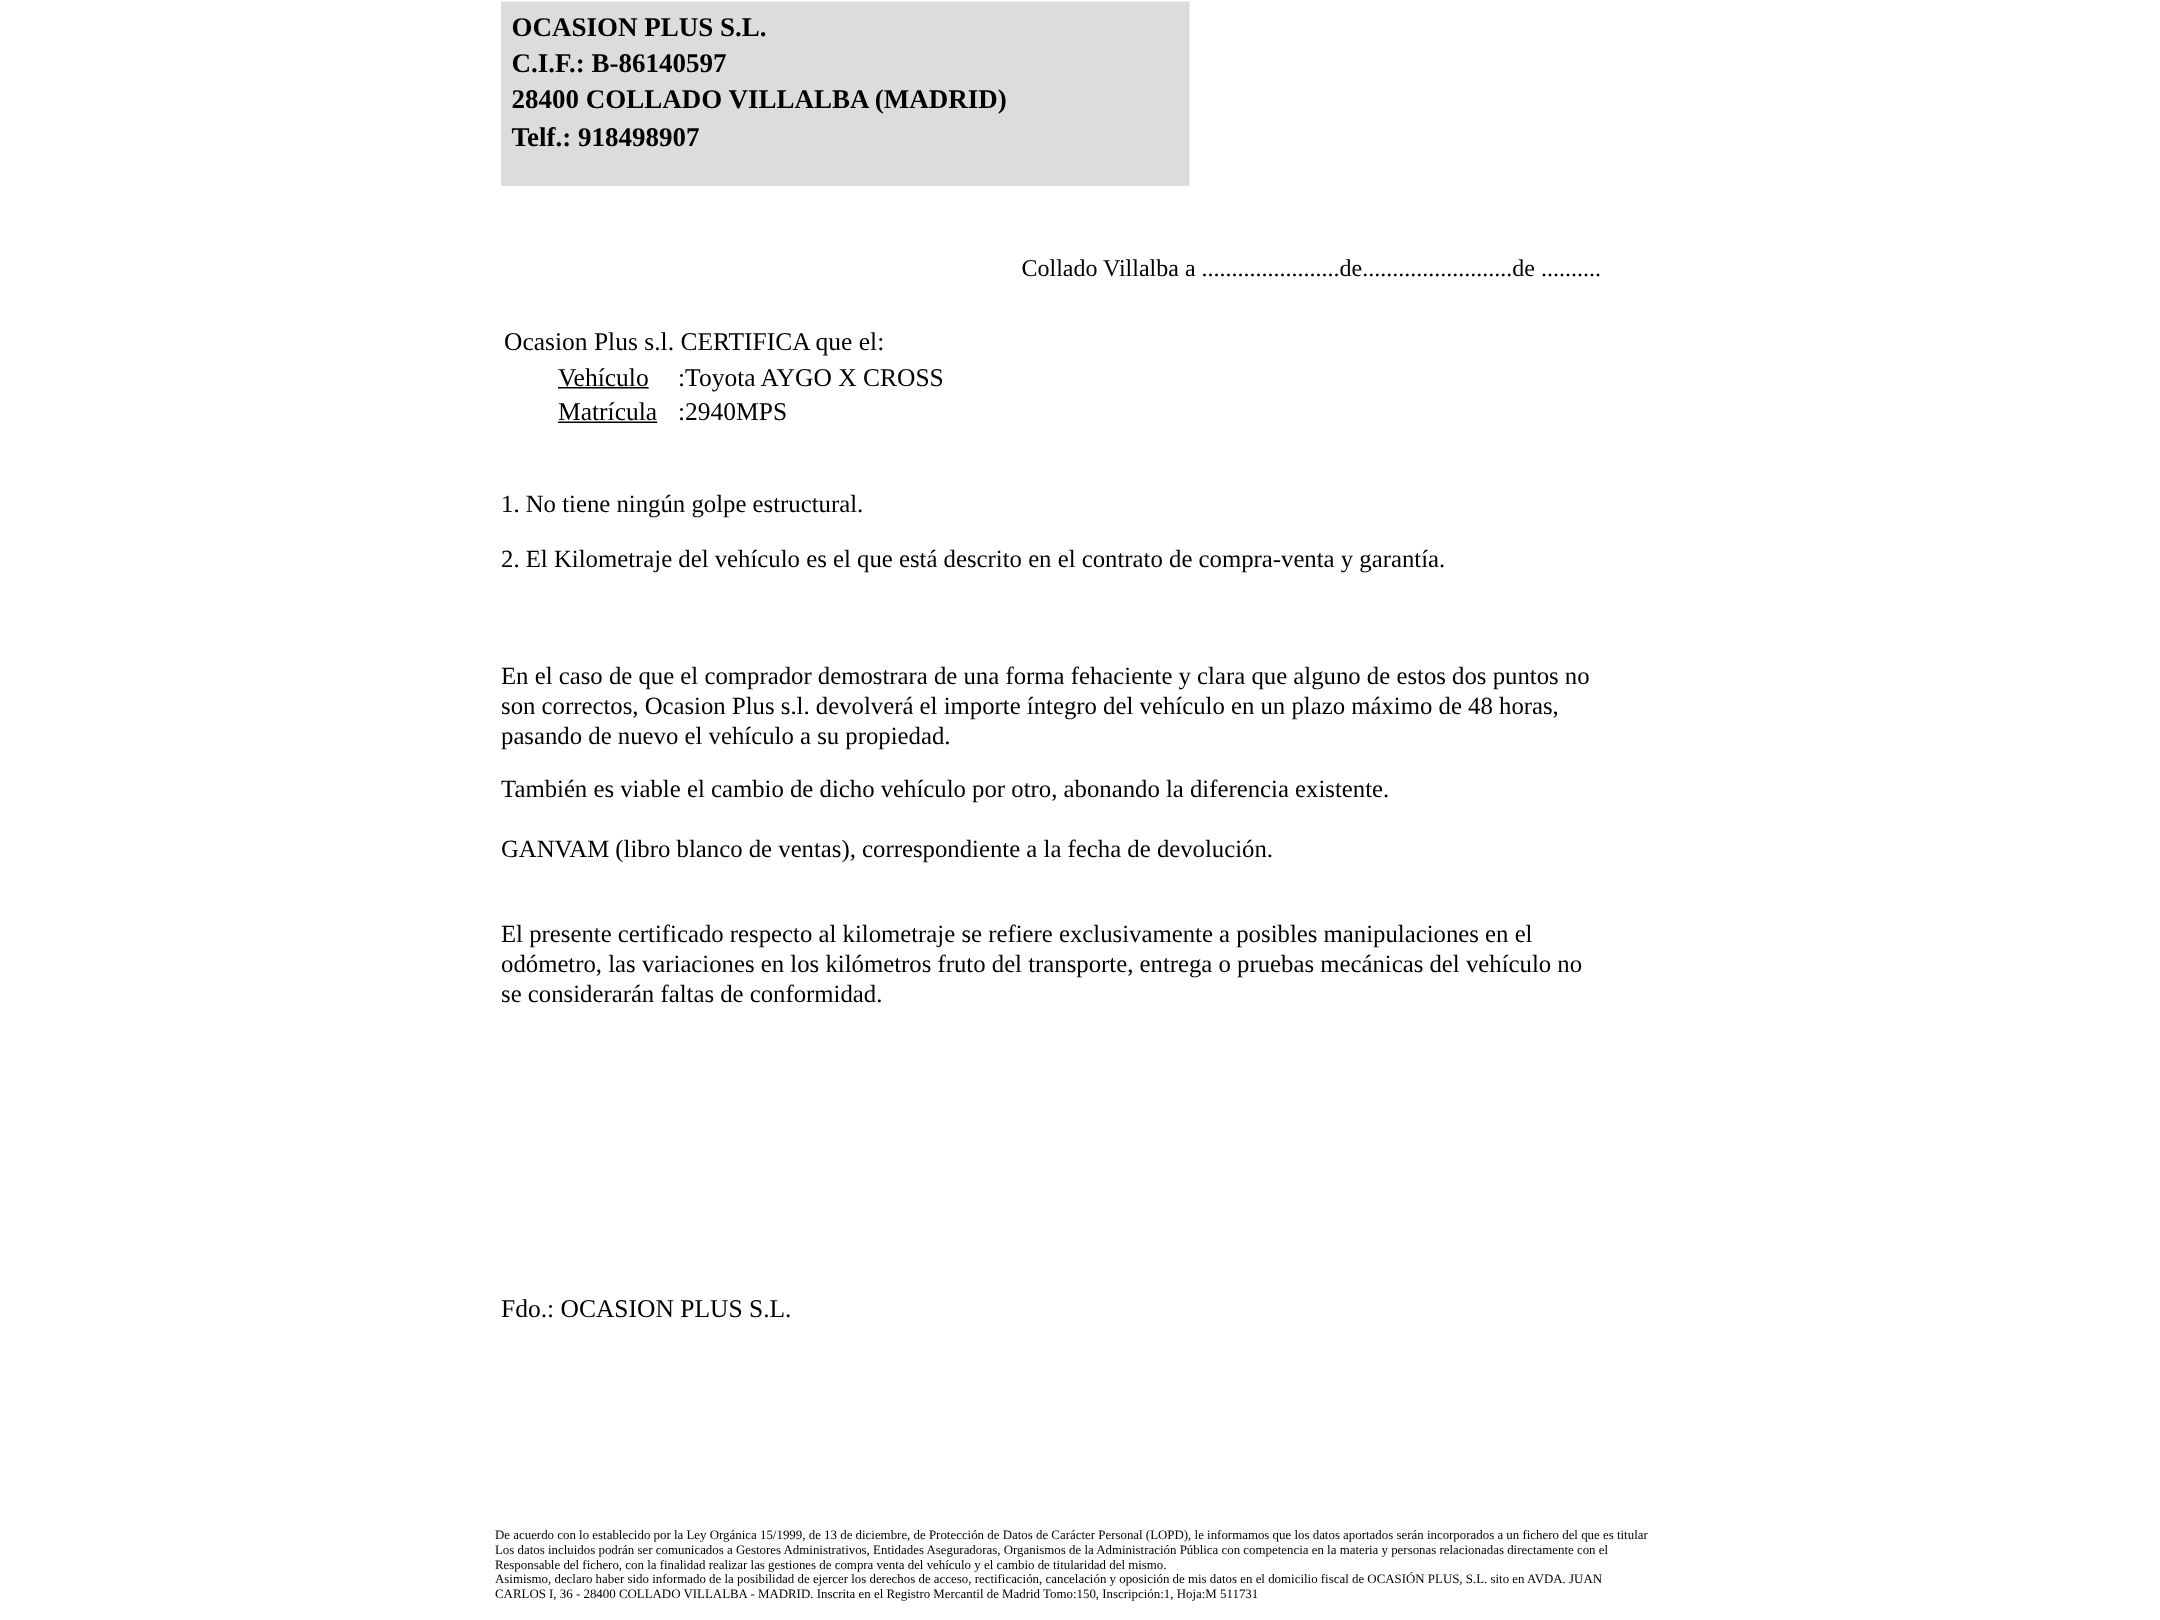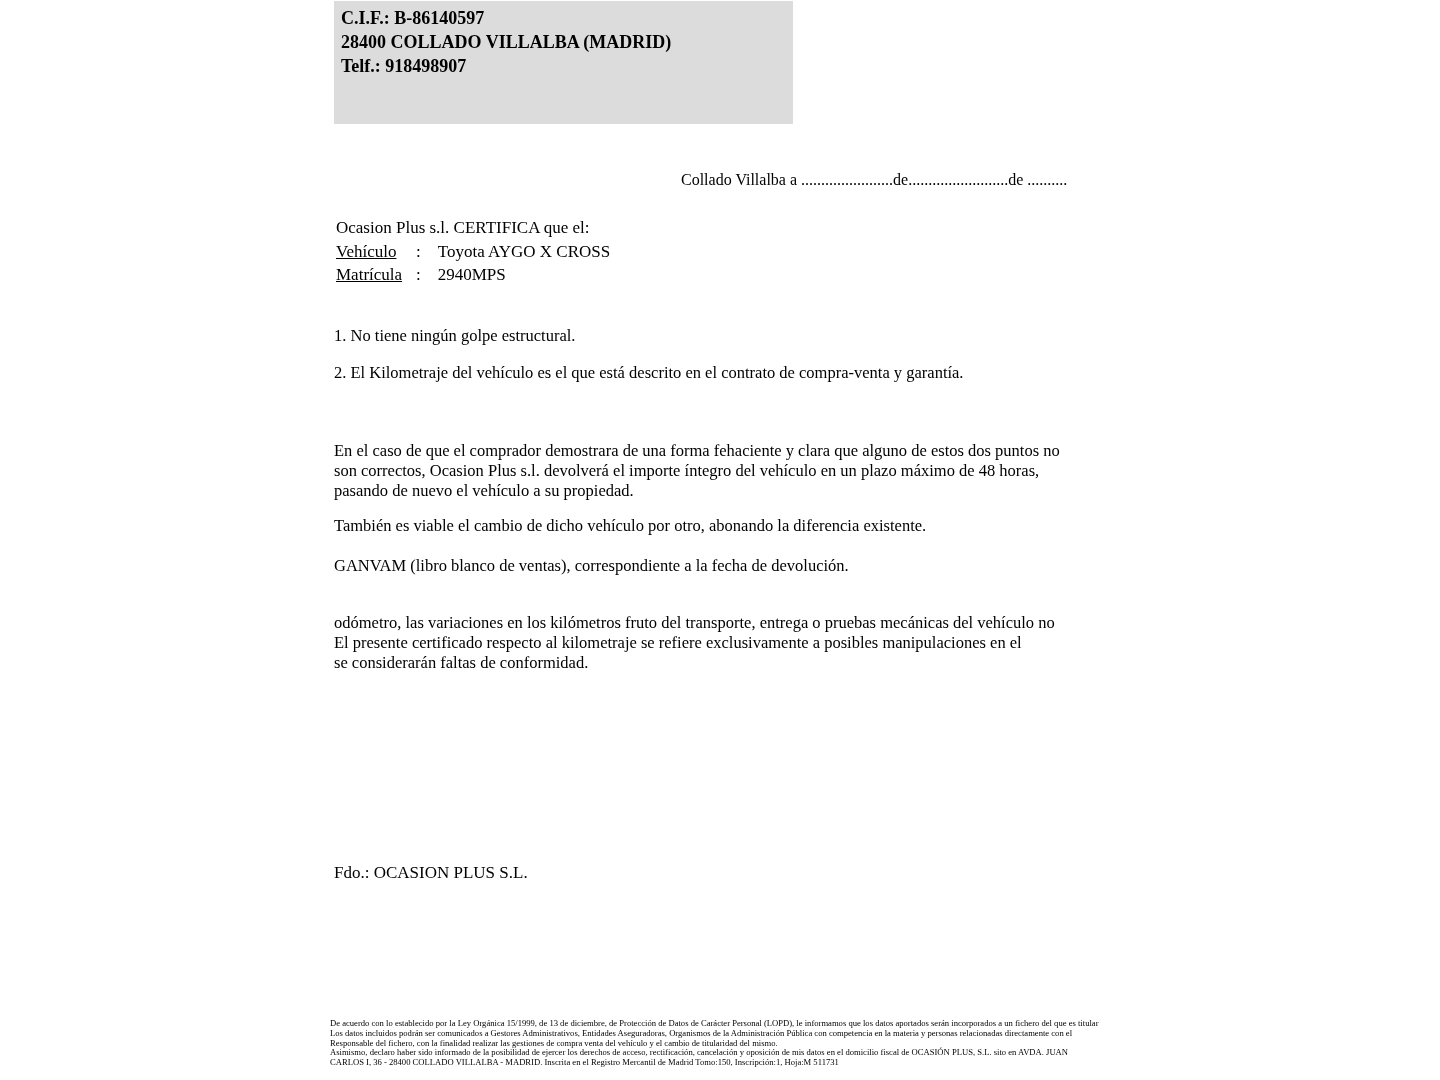--- a/index.html
+++ b/index.html
@@ -35,24 +35,24 @@
   }
   .cert-block {
     position: absolute;
     left: 336px;
     top: 216px;
     font-size: 17px;
     line-height: 23.5px;
     white-space: nowrap;
   }
   .field-row { display: flex; }
-  .field-label-wrap { display: inline-block; width: 80px; }
+  .field-label-wrap { display: inline-block; width: 80px; margin-left: 36px; }
   .field-label { text-decoration: underline; }
   .field-sep { display: inline-block; }
-  .field-value { margin-left: 17px; }
+  .field-value { margin-left: 0; }
   .point {
     position: absolute;
     left: 334px;
     font-size: 16.5px;
     white-space: nowrap;
   }
   .point-1 { top: 326px; }
   .point-2 { top: 363px; }
   .para {
     position: absolute;
@@ -80,20 +80,21 @@
     line-height: 9.8px;
     white-space: nowrap;
   }
 </style>
 </head>
 <body>
 
 <div class="page">
 
   <div class="header-box">
+    <div>OCASION PLUS S.L.</div>
     <div>C.I.F.: B-86140597</div>
     <div>28400 COLLADO VILLALBA (MADRID)</div>
     <div>Telf.: 918498907</div>
   </div>
 
   <div class="date-line">Collado Villalba a .......................de.........................de ..........</div>
 
   <div class="cert-block">
     <div>Ocasion Plus s.l. CERTIFICA que el:</div>
     <div class="field-row">
@@ -119,22 +120,22 @@
 
   <div class="para para-2">
     <div>También es viable el cambio de dicho vehículo por otro, abonando la diferencia existente.</div>
   </div>
 
   <div class="para para-3">
     <div>GANVAM (libro blanco de ventas), correspondiente a la fecha de devolución.</div>
   </div>
 
   <div class="para para-4">
+    <div>El presente certificado respecto al kilometraje se refiere exclusivamente a posibles manipulaciones en el</div>
     <div>odómetro, las variaciones en los kilómetros fruto del transporte, entrega o pruebas mecánicas del vehículo no</div>
-    <div>El presente certificado respecto al kilometraje se refiere exclusivamente a posibles manipulaciones en el</div>
     <div>se considerarán faltas de conformidad.</div>
   </div>
 
   <div class="signature">Fdo.: OCASION PLUS S.L.</div>
 
   <div class="legal-footer">
     <div>De acuerdo con lo establecido por la Ley Orgánica 15/1999, de 13 de diciembre, de Protección de Datos de Carácter Personal (LOPD), le informamos que los datos aportados serán incorporados a un fichero del que es titular</div>
     <div>Los datos incluidos podrán ser comunicados a Gestores Administrativos, Entidades Aseguradoras, Organismos de la Administración Pública con competencia en la materia y personas relacionadas directamente con el</div>
     <div>Responsable del fichero, con la finalidad realizar las gestiones de compra venta del vehículo y el cambio de titularidad del mismo.</div>
     <div>Asimismo, declaro haber sido informado de la posibilidad de ejercer los derechos de acceso, rectificación, cancelación y oposición de mis datos en el domicilio fiscal de OCASIÓN PLUS, S.L. sito en AVDA. JUAN</div>

